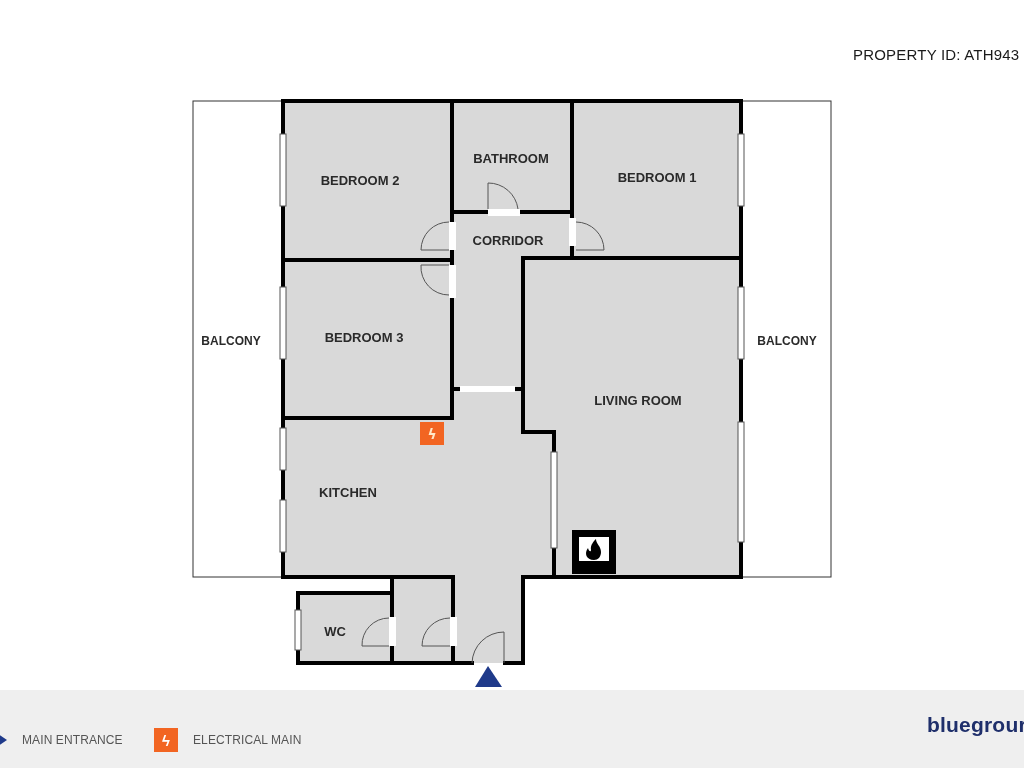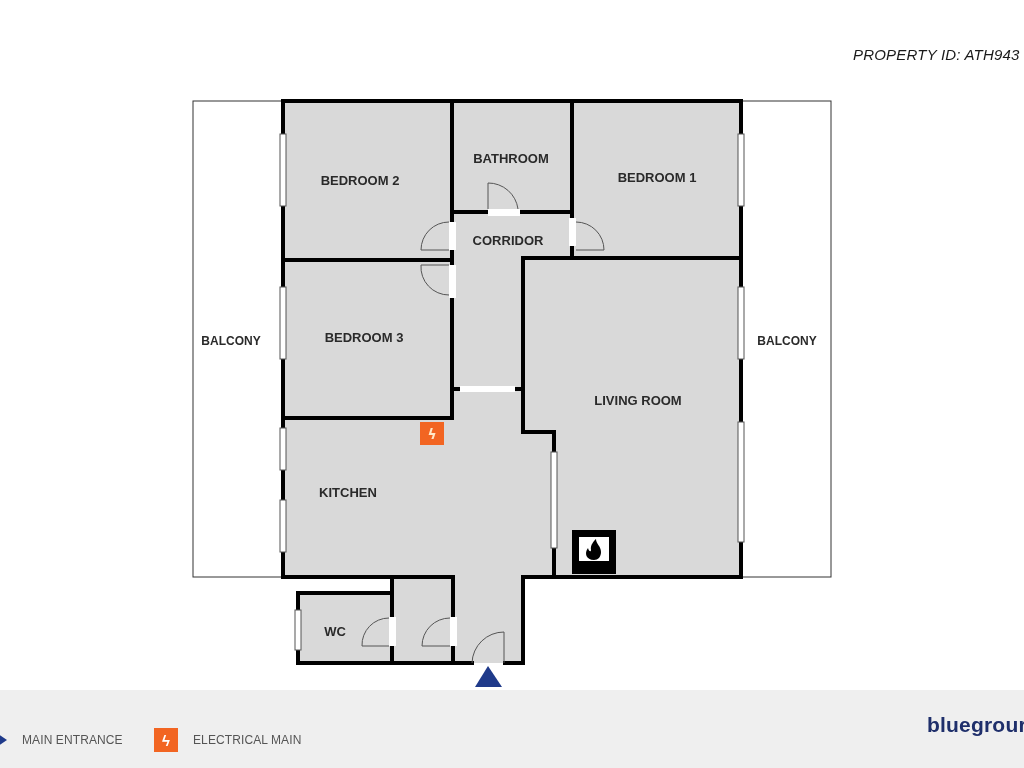--- a/index.html
+++ b/index.html
@@ -2,21 +2,21 @@
 <html><head>
   <meta charset="utf-8">
   <style>
     html, body { margin: 0; padding: 0; }
     body {
       width: 1024px; height: 768px; overflow: hidden; background: #ffffff;
       position: relative; font-family: "Liberation Sans", sans-serif;
     }
     .property-id {
       position: absolute; top: 46px; left: 853px; font-size: 15px; color: #1a1a1a;
-      white-space: nowrap; letter-spacing: 0.2px; font-style: italic;
+      white-space: nowrap; letter-spacing: 0.2px;
     }
     svg.plan { position: absolute; left: 0; top: 0; }
     .room-label { font-family: "Liberation Sans", sans-serif; font-weight: bold; font-size: 13px; fill: #2a2a2a; }
     .footer {
       position: absolute; left: 0; top: 690px; width: 1024px; height: 78px; background: #efefef;
     }
     .legend-item { position: absolute; top: 0; height: 100px; display: flex; align-items: center; }
     .legend-text { font-size: 12px; color: #555; letter-spacing: 0.1px; }
     .legend-entrance { left: 0; }
     .legend-electric { left: 154px; }

